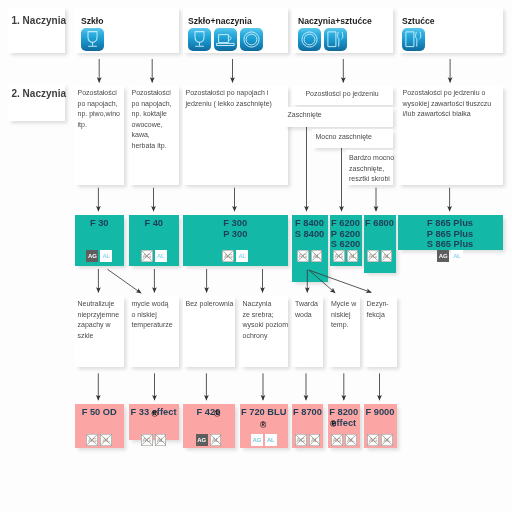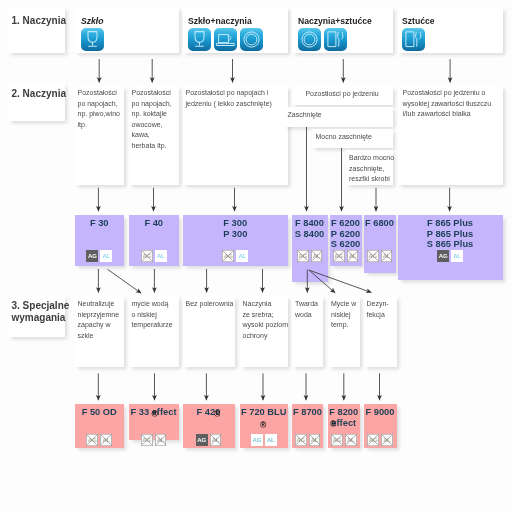--- a/index.html
+++ b/index.html
@@ -18,21 +18,21 @@
   .cattitle{position:absolute;font-weight:bold;font-size:8.6px;color:#222;white-space:nowrap;}
 
   .icrow{position:absolute;display:flex;gap:3px;}
   .ic{width:23px;height:23px;border-radius:5px;
       background:linear-gradient(180deg,#5cc9ec 0%,#33b0e0 22%,#1a9bd0 50%,#0f6a9e 100%);
       position:relative;overflow:hidden;}
   .ic svg{position:absolute;left:0;top:0;}
 
   .desc{position:absolute;font-size:7px;color:#4a4a4a;line-height:10.6px;white-space:pre;}
 
-  .blue{position:absolute;background:#c4b5fd;box-sizing:border-box;
+  .blue{position:absolute;background:#14b8a6;box-sizing:border-box;
         box-shadow:2.5px 2.5px 3.5px rgba(0,0,0,0.13);}
   .blue.lt{background:#fca5a5;}
   .blue .t{position:absolute;left:0;right:0;top:3px;text-align:center;
            font-size:9.3px;font-weight:bold;color:#1d3f57;line-height:10.7px;white-space:pre-line;}
   .badges{position:absolute;left:0;right:0;display:flex;gap:2px;justify-content:center;}
   .bdg{width:11.9px;height:11.7px;position:relative;box-sizing:border-box;}
   .bdg span{position:absolute;left:0;top:0;width:11.9px;height:11.7px;
             font-size:6px;font-weight:bold;display:flex;align-items:center;justify-content:center;
             line-height:1;letter-spacing:-0.2px;}
   .bdg.ag span{background:#5e5e5e;color:#ffffff;}
@@ -88,27 +88,23 @@
       <path d="M379.5 373.3 V400.2" marker-end="url(#ah)"></path>
     </g>
   </svg>
 
   <div class="box rowlabel" style="left:8px;top:7px;width:57px;height:46px;">
     <div class="ln" style="top:8px;">1. Naczynia</div>
   </div>
   <div class="box rowlabel" style="left:8px;top:84px;width:57px;height:37px;">
     <div class="ln" style="top:3.5px;">2. Naczynia</div>
   </div>
-  <div class="box rowlabel" style="left:8px;top:296px;width:57px;height:41px;">
-    <div class="ln" style="top:3.5px;">3. Specjalne</div>
-    <div class="ln" style="top:15.5px;">wymagania</div>
-  </div>
 
   <div class="box cat" style="left:74.5px;top:7px;width:104px;height:46px;"></div>
-  <div class="cattitle" style="left:81px;top:16px;font-style:italic;">Szkło</div>
+  <div class="cattitle" style="left:81px;top:16px;">Szkło</div>
   <div class="icrow" style="left:81px;top:28px;">
     <div class="ic">
         <svg width="23" height="23" viewBox="0 0 23 23">
           <g fill="none" stroke="#bfe9fb" stroke-width="1.05" stroke-linecap="round" stroke-linejoin="round">
             <path d="M7.0 3.6 H16.0 V9.2 C16.0 12.3 14.1 14.2 11.5 14.2 C8.9 14.2 7.0 12.3 7.0 9.2 Z"></path>
             <path d="M11.5 14.2 V17.2"></path>
             <path d="M7.6 18.3 H15.4"></path>
           </g>
         </svg>
       </div>
@@ -311,21 +307,21 @@
         </div>
       <div class="bdg xal">
           <span>AL</span>
           <svg width="11.9" height="11.7" viewBox="0 0 12 12">
             <path d="M1.1 1.1 L10.9 10.9 M10.9 1.1 L1.1 10.9" stroke="#767068" stroke-width="0.62" fill="none"></path>
           </svg>
         </div>
     </div>
   </div>
 
-  <div class="blue" style="left:397.5px;top:215px;width:105px;height:65px;">
+  <div class="blue" style="left:397.5px;top:215px;width:105px;height:35px;">
     <div class="t">F 865 Plus
 P 865 Plus
 S 865 Plus</div>
     <div class="badges" style="top:35px;">
       <div class="bdg ag">
           <span>AG</span>
         </div>
       <div class="bdg al">
           <span>AL</span>
         </div>

